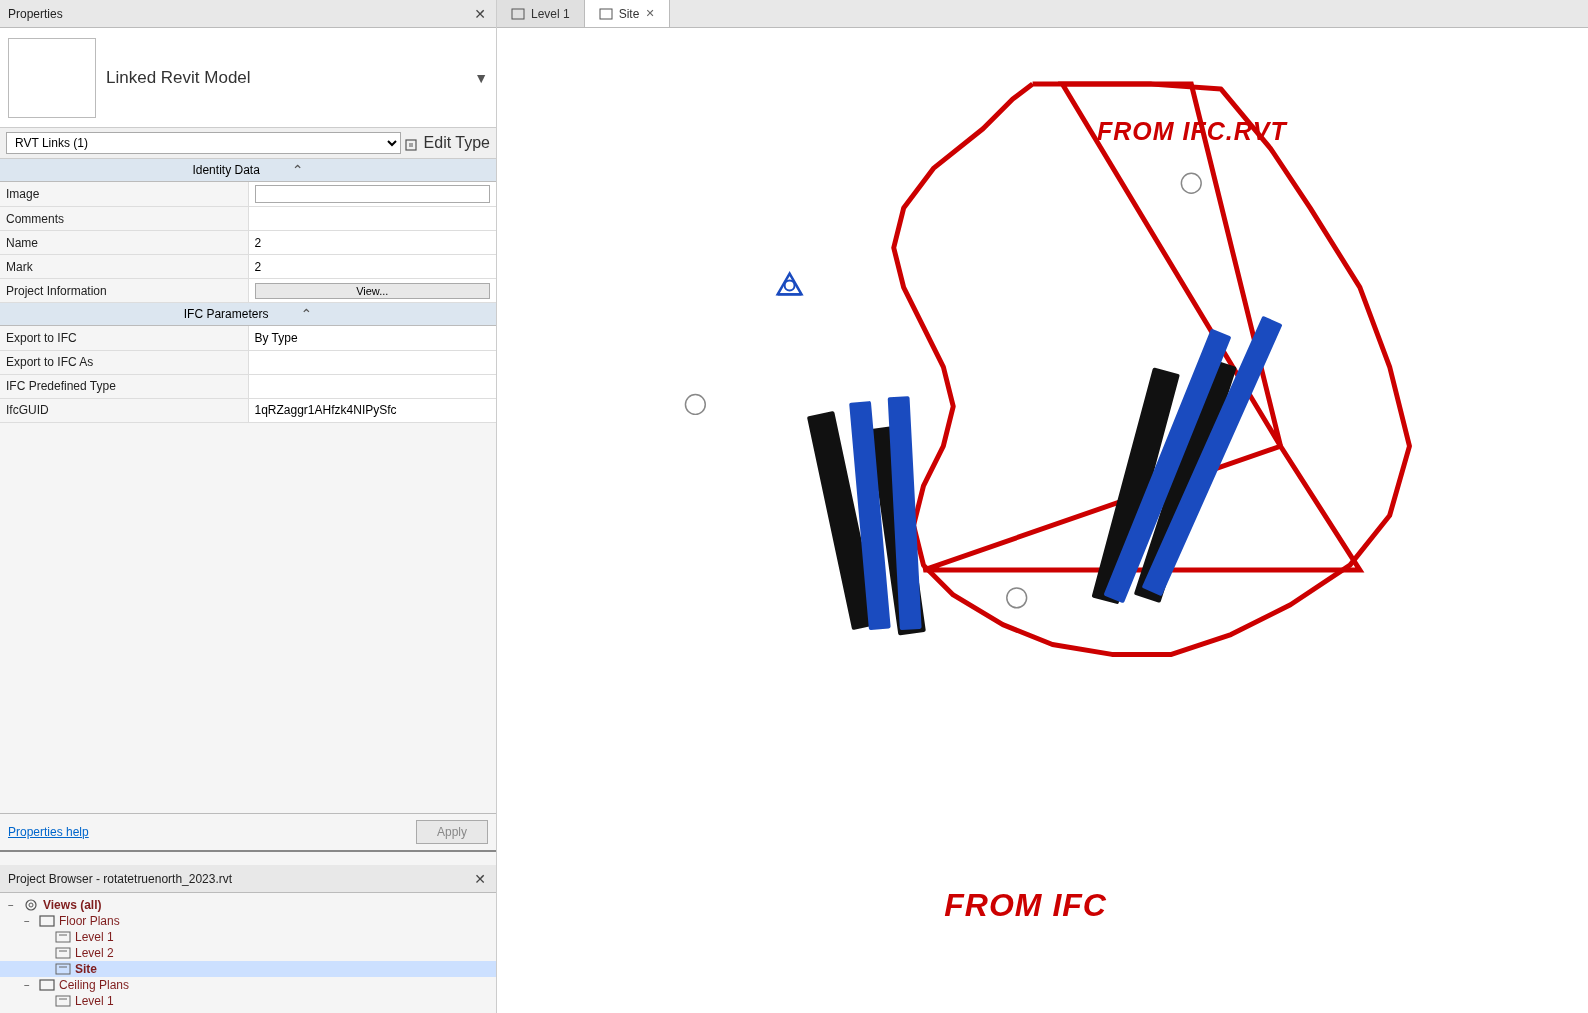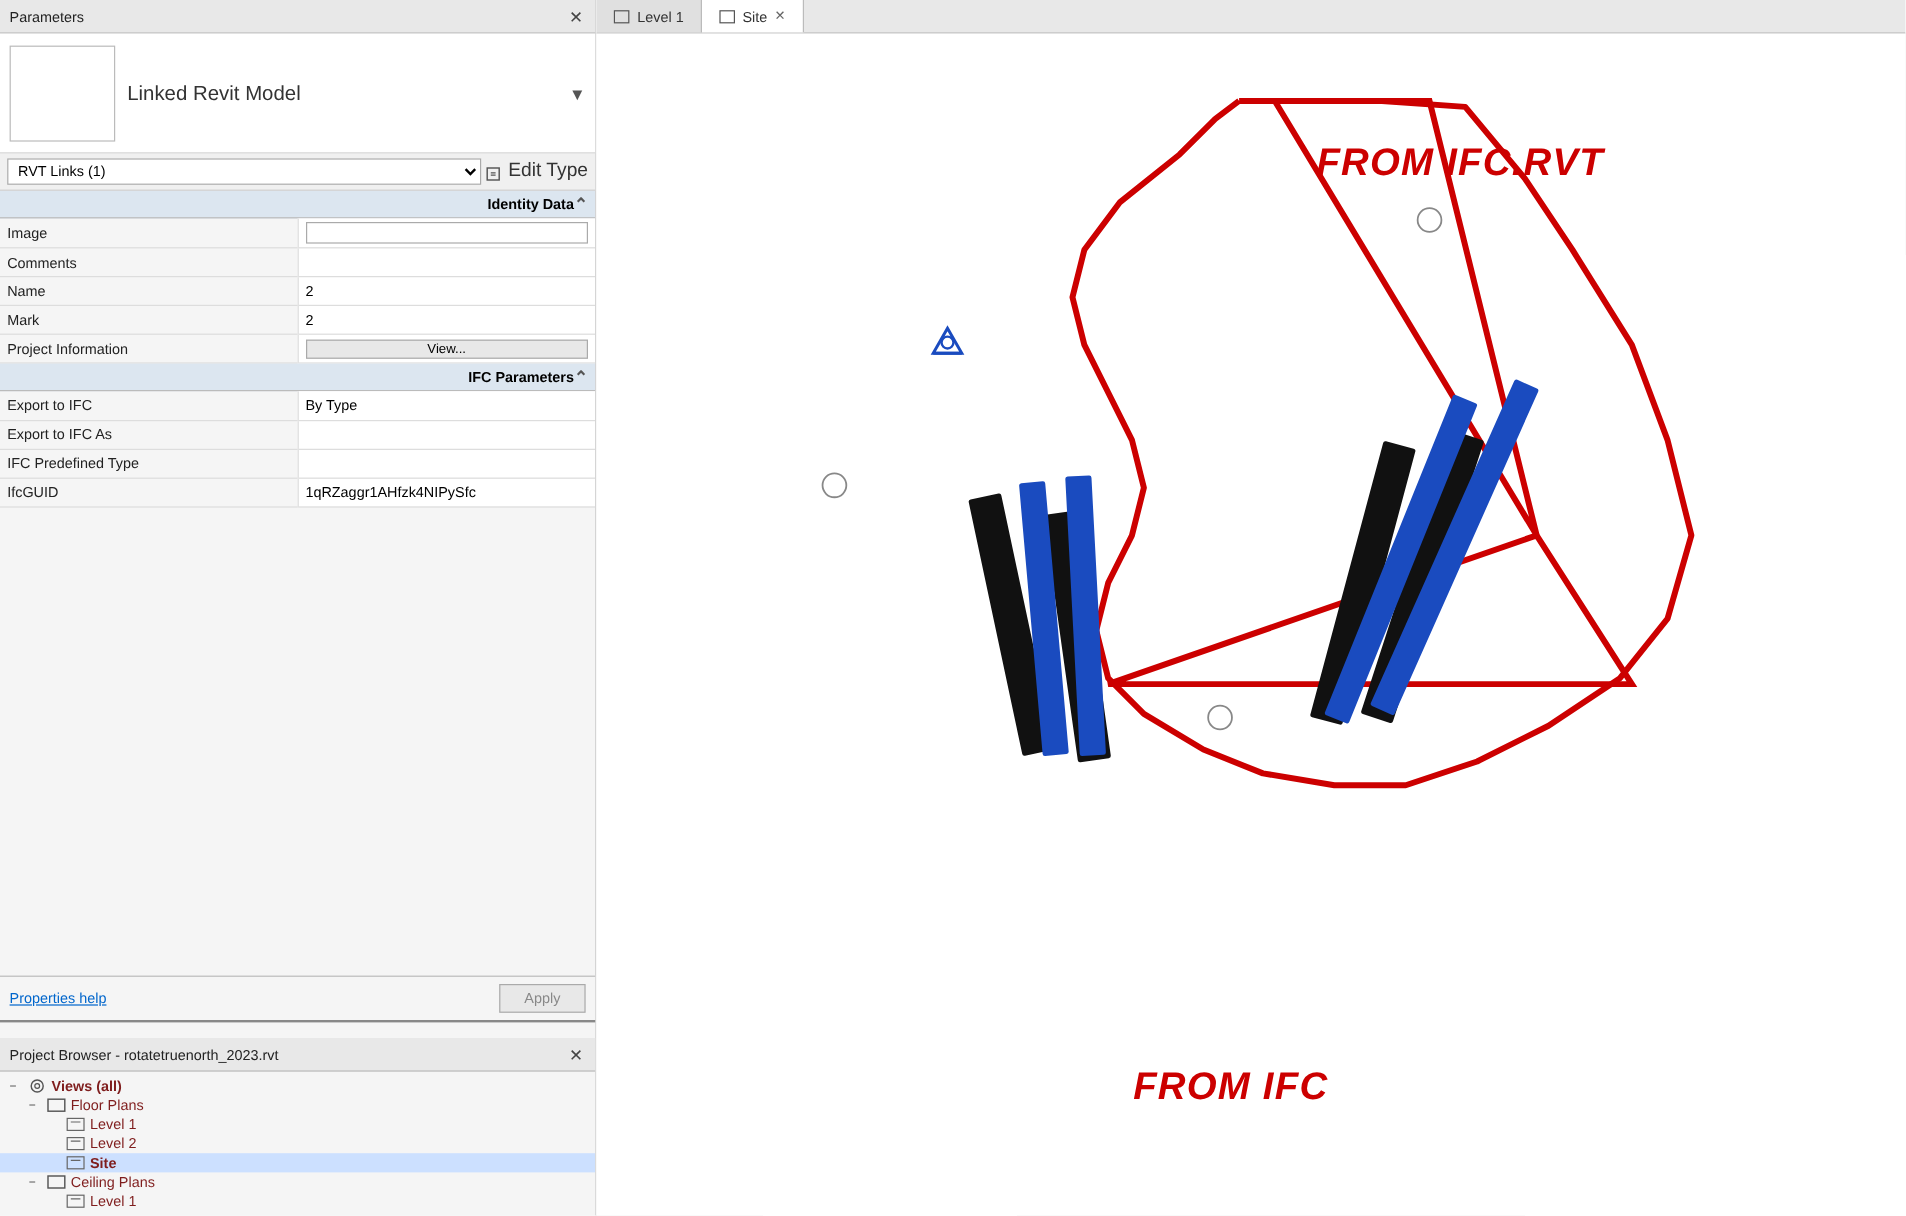--- a/index.html
+++ b/index.html
@@ -21,21 +21,21 @@
     .type-label { font-size: 17px; color: #333; }
     .dropdown-arrow { margin-left: auto; font-size: 14px; color: #555; cursor: pointer; }
 
     
     .selector-row { display: flex; align-items: center; padding: 4px 6px; background: #f0f0f0; border-bottom: 1px solid #ccc; gap: 4px; }
     .selector-dropdown { flex: 1; font-size: 12px; background: white; border: 1px solid #aaa; padding: 2px 4px; }
     .edit-type-btn { font-size: 16px; background: none; border: none; color: #333; cursor: pointer; display: flex; align-items: flex-end; gap: 3px; white-space: nowrap; }
 
     
     .properties-section { flex: 1; overflow-y: auto; }
-    .section-header { background: #dce6f0; padding: 3px 6px; display: flex; align-items: center; justify-content: flex-end; border-bottom: 1px solid #bbb; font-weight: 700; font-size: 12px; }
+    .section-header { background: #dce6f0; padding: 3px 6px; display: flex; align-items: center; justify-content: center; border-bottom: 1px solid #bbb; font-weight: 400; font-size: 12px; gap: 32px; }
     .section-toggle { font-size: 14px; color: #555; cursor: pointer; }
 
     .prop-table { width: 100%; border-collapse: collapse; }
     .prop-table tr { border-bottom: 1px solid #ddd; }
     .prop-table td { padding: 3px 6px; font-size: 12px; height: 24px; }
     .prop-table td:first-child { width: 50%; color: #222; border-right: 1px solid #ddd; }
     .prop-table td:last-child { background: white; }
     .prop-input { width: 100%; border: none; background: transparent; font-size: 12px; outline: none; }
     .prop-input-box { width: 100%; border: 1px solid #aaa; background: white; font-size: 12px; padding: 1px 3px; }
     .view-btn { background: #e8e8e8; border: 1px solid #aaa; font-size: 11px; padding: 1px 8px; cursor: pointer; width: 100%; }
@@ -76,21 +76,21 @@
     .viewport-label { position: absolute; font-size: 28px; font-weight: 900; color: #cc0000; font-style: italic; letter-spacing: 1px; }
   </style>
 </head>
 <body>
 
 <div class="main-area">
 
   <div class="left-panel">
 
     <div class="panel-header">
-      <span class="panel-title">Parameters</span>
+      <span class="panel-title">Properties</span>
       <button class="panel-close">✕</button>
     </div>
 
     <div class="thumbnail-area">
       <div class="thumbnail-box"></div>
       <span class="type-label">Linked Revit Model</span>
       <span class="dropdown-arrow">▼</span>
     </div>
 
     <div class="selector-row">
@@ -288,20 +288,20 @@
         <circle cx="524" cy="573" r="10" fill="none" stroke="#888" stroke-width="1.5"></circle>
 
         <g transform="translate(295, 260)">
           <polygon points="0,-14 -12,7 12,7" fill="none" stroke="#1a4bbf" stroke-width="2.5"></polygon>
           <circle cx="0" cy="-2" r="5" fill="none" stroke="#1a4bbf" stroke-width="2"></circle>
           <line x1="-12" y1="7" x2="12" y2="7" stroke="#1a4bbf" stroke-width="2.5"></line>
         </g>
 
       </svg>
 
-      <div class="viewport-label" style="top: 9%; left: 55%; font-size:32px;">FROM IFC.RVT</div>
+      <div class="viewport-label" style="top: 9%; left: 55%; font-size:25px;">FROM IFC.RVT</div>
       <div class="viewport-label" style="bottom: 9%; left: 41%; font-size:32px;">FROM IFC</div>
 
     </div>
 
   </div>
 
 </div>
 
 </body></html>

